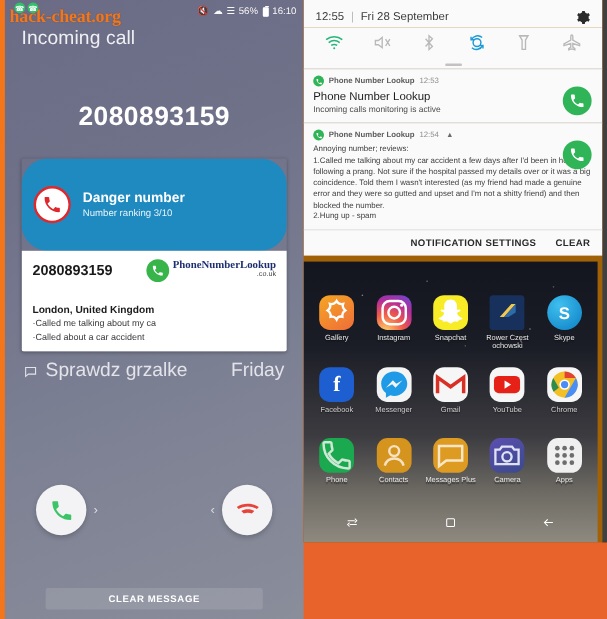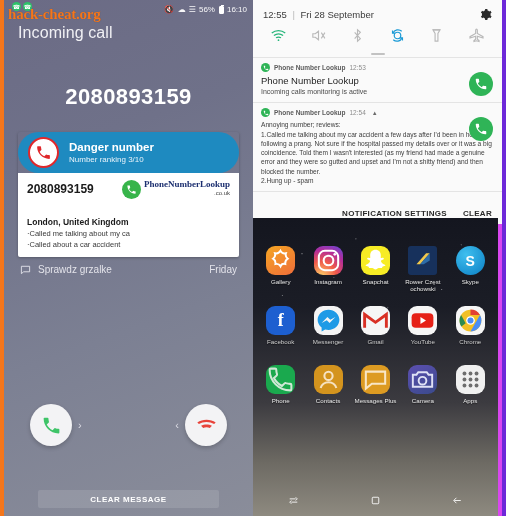--- a/index.html
+++ b/index.html
@@ -49,21 +49,21 @@
     letter-spacing: .4px; margin-top: 42px;
   }
 
   .lookup-card {
     margin: 22px 14px 0 14px;
     border-radius: 2px; overflow: hidden;
     box-shadow: 0 1px 3px rgba(0,0,0,.28);
   }
   .card-head {
     background: #1e8ac0; display: flex; align-items: center;
-    gap: 10px; padding: 5px 10px; border-radius: 22px;
+    gap: 10px; padding: 23px 10px; border-radius: 22px;
   }
   .danger-badge {
     width: 31px; height: 31px; border-radius: 50%;
     background: #ffffff; border: 2px solid #e0282c;
     display: flex; align-items: center; justify-content: center;
     flex: 0 0 auto;
   }
   .danger-badge svg { width: 17px; height: 17px; }
   .card-head-text { line-height: 1.25; }
   .card-title { color: #fff; font-size: 11.5px; font-weight: 700; }
@@ -78,21 +78,21 @@
   }
   .brand-circle svg { width: 11px; height: 11px; }
   .brand-words { line-height: 1; }
   .bw1 { font-family: "Liberation Serif", serif; font-size: 9px; color: #1c2f70; font-weight:700;}
   .bw2 { font-size: 6px; color: #444; text-align: right; margin-top:1px;}
   .cb-loc { font-size: 8.5px; font-weight: 700; color: #1b1b1b; margin-top: 18px; }
   .cb-line { font-size: 7.5px; color: #3a3a3a; margin-top: 2px; }
 
   .snoozerow {
     display: flex; align-items: center; justify-content: space-between;
-    padding: 7px 16px 0 16px; color: #e3e3ea; font-size: 10px;
+    padding: 7px 16px 0 16px; color: #e3e3ea; font-size: 16px;
   }
   .snooze-left { display: flex; align-items: center; gap: 7px; }
   .bubble-icon svg { width: 11px; height: 11px; display:block; }
 
   .call-actions {
     position: absolute; left: 0; right: 0; top: 404px;
     display: flex; align-items: center; justify-content: space-between;
     padding: 0 26px;
   }
   .action-group { display: flex; align-items: center; gap: 6px; }
@@ -105,22 +105,22 @@
   .chev { color: #dcdce4; font-size: 11px; }
   .send-message {
     position: absolute; left: 34px; right: 34px; bottom: 8px;
     height: 18px; border-radius: 2px; background: rgba(255,255,255,.12);
     color: #ffffff; font-size: 8px; font-weight: 700; letter-spacing: .5px;
     display: flex; align-items: center; justify-content: center;
   }
 
   
   .right-screen {
-    position: relative; width: 253px; height: 516px;
-    background: #d946ef; border-right: 4px solid #6d28d9; overflow: hidden;
+    position: relative; width: 253px; height: 452px;
+    background: #a16207; border-right: 4px solid #404040; overflow: hidden;
   }
   .qs-header {
     display: flex; align-items: center; justify-content: space-between;
     padding: 8px 10px 2px 10px; background: #fafafa;
   }
   .qs-time { font-size: 9.5px; color: #3c3c3c; }
   .qs-time .sep { color: #b9b9b9; margin: 0 3px; }
   .gear svg { width: 13px; height: 13px; display:block; }
   .qs-toggles {
     display: flex; align-items: center; justify-content: space-around;
@@ -150,21 +150,21 @@
   .notif-text { font-size: 7px; color: #4b4b4b; line-height: 1.35; }
   .notif-lines { font-size: 6.6px; color: #3d3d3d; line-height: 1.4; }
   .notif-icon {
     position: absolute; right: 9px; top: 14px;
     width: 24px; height: 24px; border-radius: 50%; background: #2fb457;
     display: flex; align-items: center; justify-content: center;
   }
   .notif-icon svg { width: 14px; height: 14px; }
   .notif-footer {
     display: flex; align-items: center; justify-content: flex-end; gap: 16px;
-    padding: 17px 10px 6px 0; background: #fafafa; border-top: 1px solid #e4e4e4;
+    padding: 6px 10px 6px 0; background: #fafafa; border-top: 1px solid #e4e4e4;
     font-size: 8px; font-weight: 700; color: #2a2a2a; letter-spacing: .3px;
   }
 
   .homescreen {
     position: absolute; left: 0; right: 4px; bottom: 0; top: 218px;
     background:
       radial-gradient(1px 1px at 20% 12%, rgba(255,255,255,.55), transparent),
       radial-gradient(1px 1px at 42% 7%, rgba(255,255,255,.4), transparent),
       radial-gradient(1px 1px at 68% 16%, rgba(255,255,255,.5), transparent),
       radial-gradient(1px 1px at 85% 9%, rgba(255,255,255,.35), transparent),

